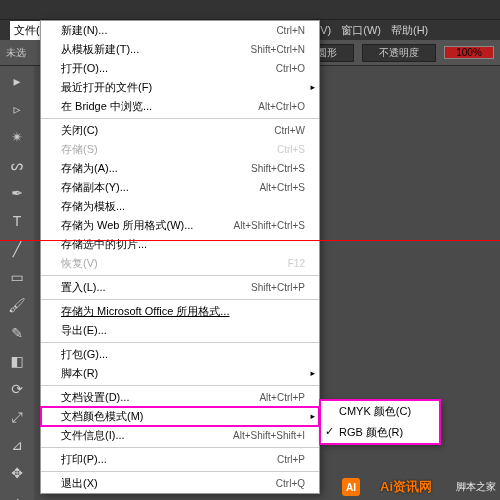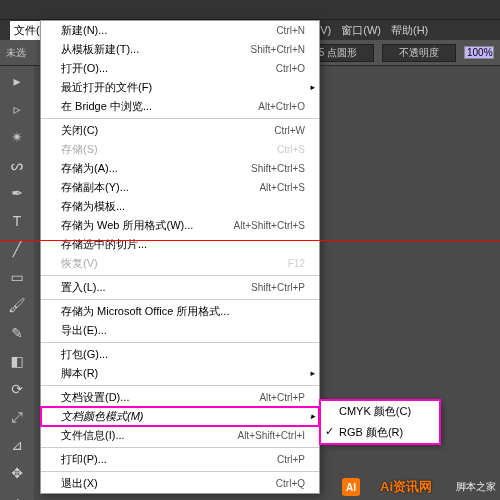--- a/index.html
+++ b/index.html
@@ -3,21 +3,21 @@
 <meta charset="utf-8">
 <style>
   * { box-sizing: border-box; margin: 0; padding: 0; font-family: "Microsoft YaHei", sans-serif; }
   body { width: 500px; height: 500px; background: #4a4a4a; overflow: hidden; position: relative; }
   .top-bar { height: 20px; background: #333; border-bottom: 1px solid #222; }
   .menu-bar { height: 20px; background: #333; display: flex; align-items: center; font-size: 11px; color: #ccc; padding-left: 10px; gap: 2px; }
   .menu-bar span { padding: 2px 4px; white-space: nowrap; }
   .menu-bar .active { background: #fff; color: #000; }
   .options-bar { height: 26px; background: #535353; display: flex; align-items: center; font-size: 10px; color: #ccc; padding: 0 6px; gap: 8px; border-bottom: 1px solid #2a2a2a; }
   .options-bar .sel { background: #333; border: 1px solid #222; padding: 1px 16px; font-size: 10px; }
-  .options-bar .field { background: #c4b5fd; color: #000; border: 1px solid #888; padding: 0 2px; font-size: 10px; width: 30px; text-align: center; }
+  .options-bar .field { background: #b91c1c; color: #000; border: 1px solid #888; padding: 0 2px; font-size: 10px; width: 50px; text-align: center; }
   .tools { position: absolute; left: 0; top: 66px; width: 34px; background: #535353; display: flex; flex-direction: column; align-items: center; padding-top: 4px; gap: 6px; }
   .tools .tool { width: 22px; height: 22px; color: #ccc; font-size: 14px; display: flex; align-items: center; justify-content: center; }
   .red-line { position: absolute; left: 0; top: 240px; width: 500px; height: 1px; background: #ff0000; z-index: 50; }
   .dropdown { position: absolute; left: 40px; top: 20px; width: 280px; background: #fff; border: 1px solid #999; box-shadow: 2px 2px 8px rgba(0,0,0,0.4); font-size: 11px; color: #000; z-index: 10; }
   .dropdown .item { display: flex; justify-content: space-between; padding: 2px 14px 2px 20px; line-height: 15px; cursor: default; }
   .dropdown .item .sc { color: #555; font-size: 10px; }
   .dropdown .disabled { color: #aaa; }
   .dropdown .disabled .sc { color: #ccc; }
   .dropdown hr { border: none; border-top: 1px solid #ccc; margin: 2px 0; }
   .dropdown .arrow::after { content: "▸"; position: absolute; right: 4px; font-size: 9px; }
@@ -128,44 +128,44 @@
     <div class="item disabled" style="position: relative;">
       <span>恢复(V)</span>
       <span class="sc">F12</span>
     </div>
     <hr>
     <div class="item" style="position: relative;">
       <span>置入(L)...</span>
       <span class="sc">Shift+Ctrl+P</span>
     </div>
     <hr>
-    <div class="item" style="position: relative;">
+    <div class="item" style="position: relative; text-decoration: underline;">
       <span>存储为 Microsoft Office 所用格式...</span>
     </div>
     <div class="item" style="position: relative;">
       <span>导出(E)...</span>
     </div>
     <hr>
     <div class="item" style="position: relative;">
       <span>打包(G)...</span>
     </div>
     <div class="item arrow" style="position: relative;">
       <span>脚本(R)</span>
     </div>
     <hr>
     <div class="item" style="position: relative;">
       <span>文档设置(D)...</span>
       <span class="sc">Alt+Ctrl+P</span>
     </div>
-    <div class="item highlight arrow" style="position: relative; font-style: italic;">
+    <div class="item highlight arrow" style="position: relative;">
       <span>文档颜色模式(M)</span>
     </div>
     <div class="item" style="position: relative;">
       <span>文件信息(I)...</span>
-      <span class="sc">Alt+Shift+Ctrl+I</span>
+      <span class="sc">Alt+Shift+Shift+I</span>
     </div>
     <hr>
     <div class="item" style="position: relative;">
       <span>打印(P)...</span>
       <span class="sc">Ctrl+P</span>
     </div>
     <hr>
     <div class="item" style="position: relative;">
       <span>退出(X)</span>
       <span class="sc">Ctrl+Q</span>

